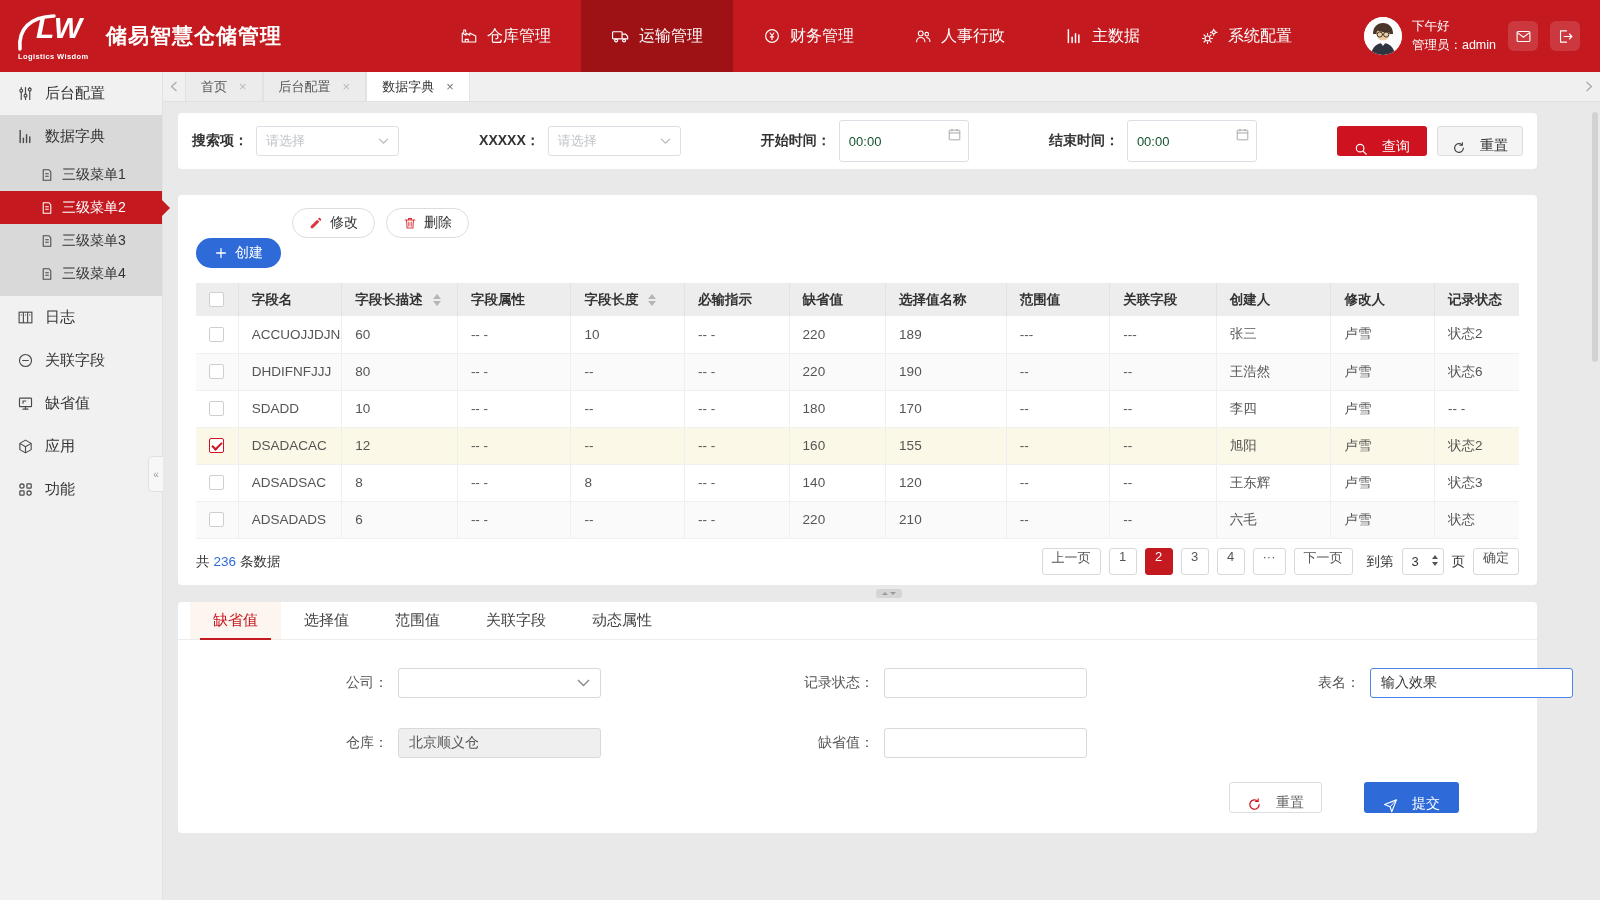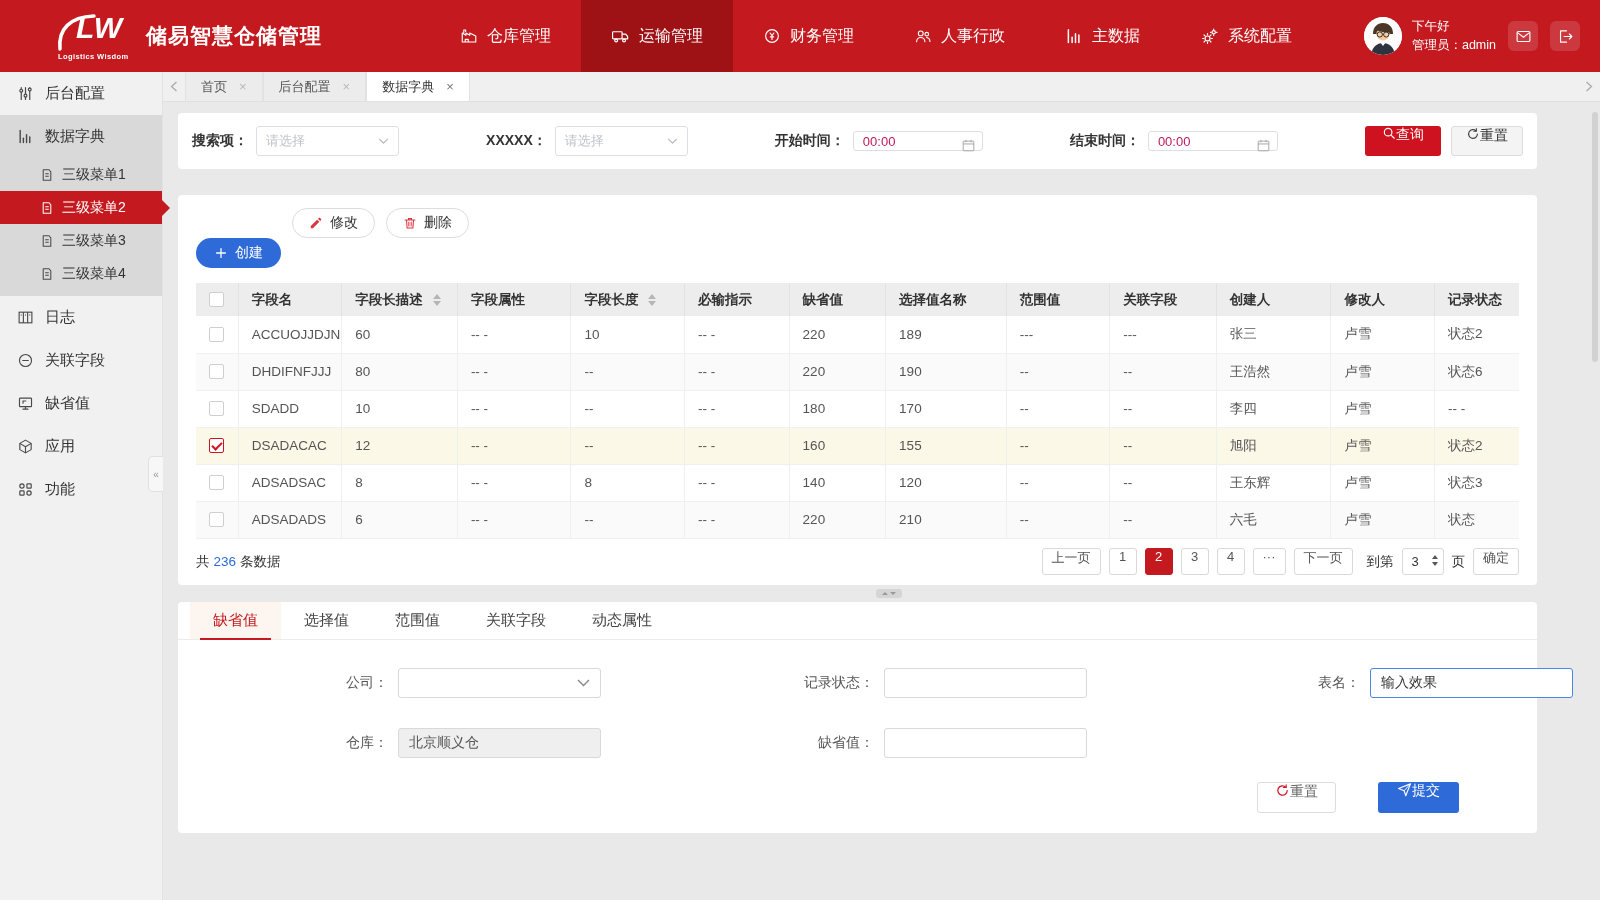--- a/index.html
+++ b/index.html
@@ -3,21 +3,21 @@
 <meta charset="utf-8">
 <style>
   * { box-sizing: border-box; margin: 0; padding: 0; }
   html,body { width:1600px; height:900px; overflow:hidden; }
   body { font-family:"Liberation Sans","DejaVu Sans",sans-serif; background:#e9e9e9; position:relative; color:#333; }
   svg { display:block; }
 
   
   .topbar { position:absolute; top:0; left:0; width:1600px; height:72px; background:#c3191f; display:flex; align-items:center; color:#fff; z-index:30; }
   .brand { display:flex; align-items:center; padding-left:14px; min-width:430px; }
-  .logo-mark { position:relative; width:84px; height:54px; margin-right:8px;margin-left:40px; }
+  .logo-mark { position:relative; width:84px; height:54px; margin-right:8px; }
   .logo-swoosh { position:absolute; left:0; top:2px; }
   .logo-lw { position:absolute; left:22px; top:2px; font-size:30px; font-weight:bold; font-style:italic; letter-spacing:1px; }
   .logo-sub { position:absolute; left:4px; bottom:2px; font-size:7.5px; font-weight:bold; letter-spacing:.4px; white-space:nowrap; }
   .app-title { font-size:21px; font-weight:bold; letter-spacing:1px; }
   .topnav { display:flex; height:72px; margin-left:auto; }
   .nav-item { display:flex; align-items:center; gap:9px; padding:0 30px; font-size:16px; cursor:pointer; }
   .nav-item.active { background:#9e1216; }
   .user-area { display:flex; align-items:center; padding:0 20px 0 42px; }
   .avatar { width:38px; height:38px; border-radius:50%; overflow:hidden; background:#fff; flex-shrink:0; }
   .user-text { font-size:12.5px; line-height:1.55; margin-left:10px; white-space:nowrap; }
@@ -45,25 +45,25 @@
   .content { position:absolute; top:102px; left:163px; width:1437px; height:798px; padding:11px 0 0 15px; }
   .panel { width:1359px; background:#fff; border-radius:4px; }
 
   
   .search-panel { height:56px; display:flex; align-items:center; justify-content:space-between; padding:0 14px; margin-bottom:26px; }
   .fgroup { display:flex; align-items:center; }
   .flabel { font-size:14px; font-weight:bold; color:#333; margin-right:8px; white-space:nowrap; }
   .select { height:30px; border:1px solid #dcdfe6; border-radius:3px; background:#fff; display:flex; align-items:center; justify-content:space-between; padding:0 9px; color:#bfc3c9; font-size:13px; cursor:pointer; }
   .w143 { width:143px; } .w133 { width:133px; }
   .input-wrap { position:relative; }
-  .input-wrap input { height:20px; border:1px solid #dcdfe6; border-radius:3px; font-size:13px; color:#be185d; padding:0 26px 0 9px; font-family:inherit; outline:none; }
+  .input-wrap input { height:42px; border:1px solid #dcdfe6; border-radius:3px; font-size:13px; color:#14532d; padding:0 26px 0 9px; font-family:inherit; outline:none; }
   .input-wrap input::placeholder { color:#bfc3c9; }
   .input-wrap .cal { position:absolute; right:7px; top:7px; }
   .ti { width:130px; } .xi { width:142px; padding-right:9px !important; }
-  .btn { display:flex; align-items:flex-start; gap:0; height:30px; border-radius:3px; font-size:14px; cursor:pointer; border:none; font-family:inherit; }
+  .btn { display:flex; align-items:flex-end; gap:14px; height:30px; border-radius:3px; font-size:14px; cursor:pointer; border:none; font-family:inherit; }
   .btn-query { background:#ce121f; color:#fff; padding:0 17px; margin-right:10px; }
   .btn-reset { background:#f4f4f4; border:1px solid #dcdcdc; color:#333; padding:0 14px; }
 
   
   .table-panel { padding:13px 18px 0; }
   .toolbar { display:flex; gap:11px; margin-bottom:15px; }
   .pill { display:flex; align-items:center; gap:7px; height:30px; border-radius:15px; font-size:14px; cursor:pointer; }
   .btn-create { background:#2e6bd8; color:#fff; padding:0 18px;margin-top:30px; }
   .btn-ghost { background:#fff; border:1px solid #ddd; color:#333; padding:0 16px; }
   table { width:100%; border-collapse:collapse; table-layout:fixed; }

